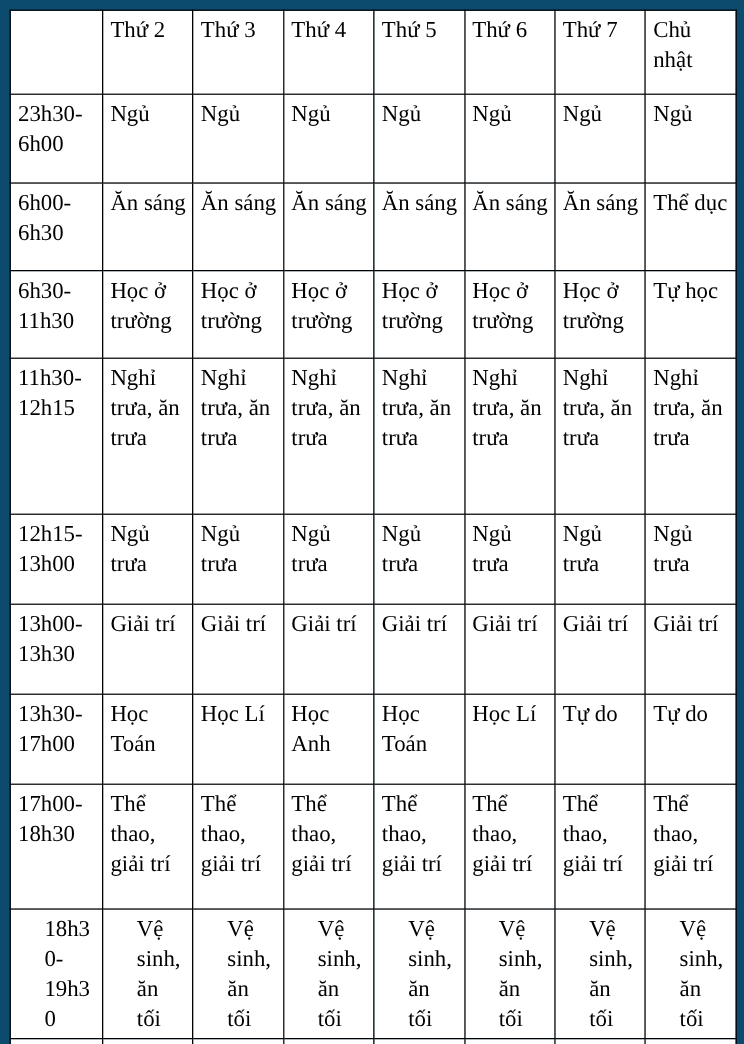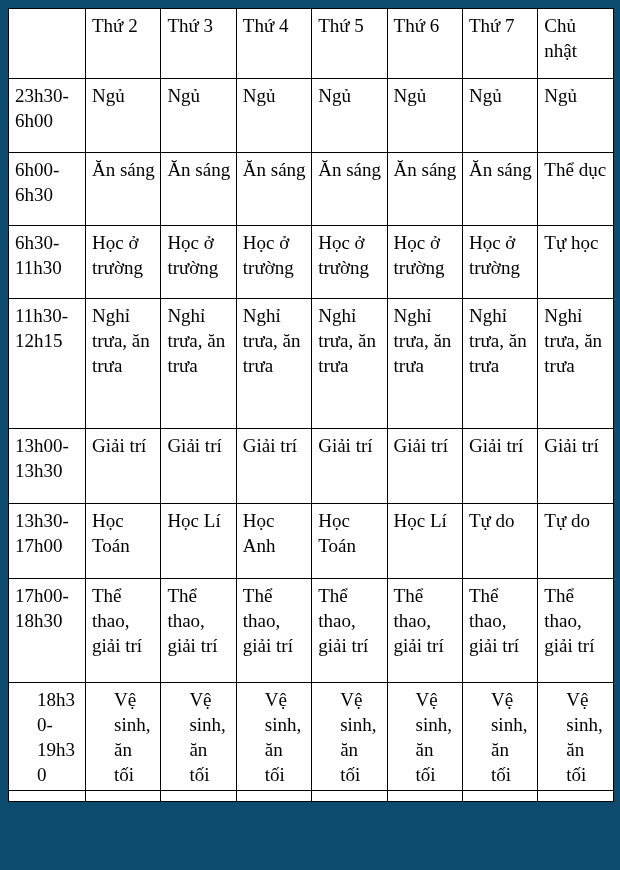--- a/index.html
+++ b/index.html
@@ -118,20 +118,30 @@
       <tr class="r-lunchbreak">
         <td>11h30-12h15</td>
         <td>Nghỉ trưa, ăn trưa</td>
         <td>Nghỉ trưa, ăn trưa</td>
         <td>Nghỉ trưa, ăn trưa</td>
         <td>Nghỉ trưa, ăn trưa</td>
         <td>Nghỉ trưa, ăn trưa</td>
         <td>Nghỉ trưa, ăn trưa</td>
         <td>Nghỉ trưa, ăn trưa</td>
       </tr>
+      <tr class="r-nap">
+        <td>12h15-13h00</td>
+        <td>Ngủ trưa</td>
+        <td>Ngủ trưa</td>
+        <td>Ngủ trưa</td>
+        <td>Ngủ trưa</td>
+        <td>Ngủ trưa</td>
+        <td>Ngủ trưa</td>
+        <td>Ngủ trưa</td>
+      </tr>
       <tr class="r-fun">
         <td>13h00-13h30</td>
         <td>Giải trí</td>
         <td>Giải trí</td>
         <td>Giải trí</td>
         <td>Giải trí</td>
         <td>Giải trí</td>
         <td>Giải trí</td>
         <td>Giải trí</td>
       </tr>

